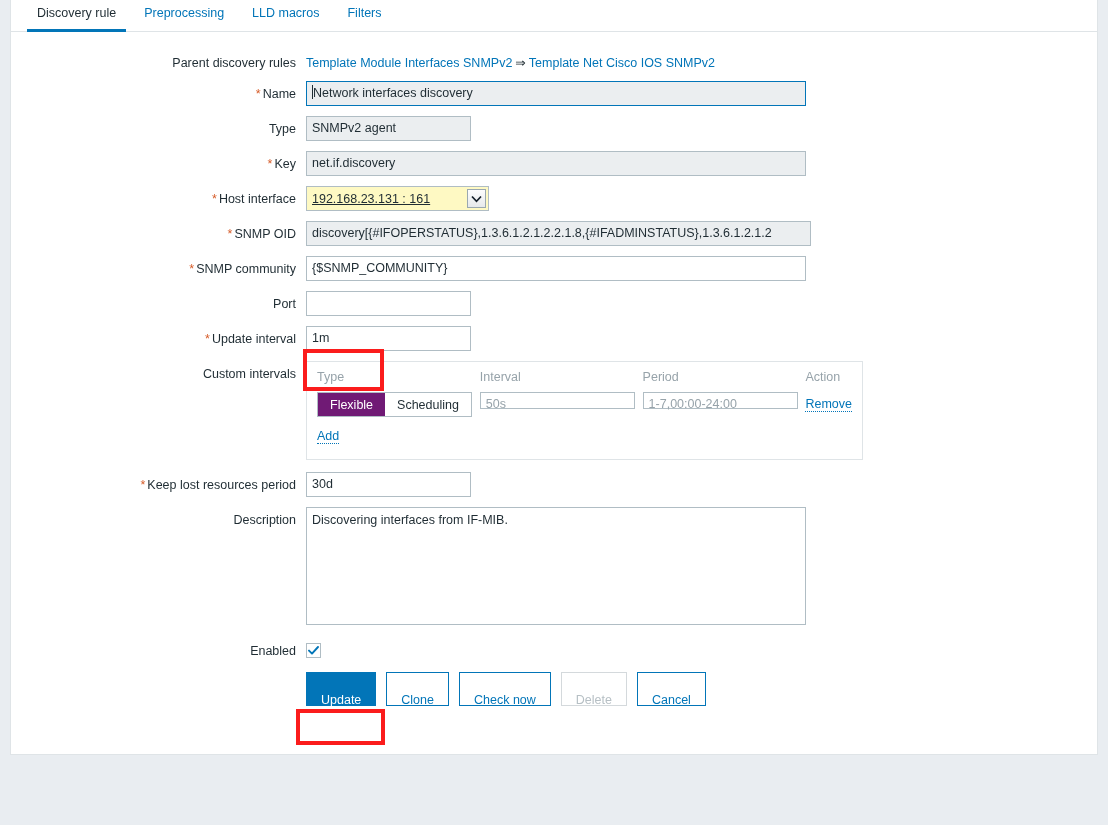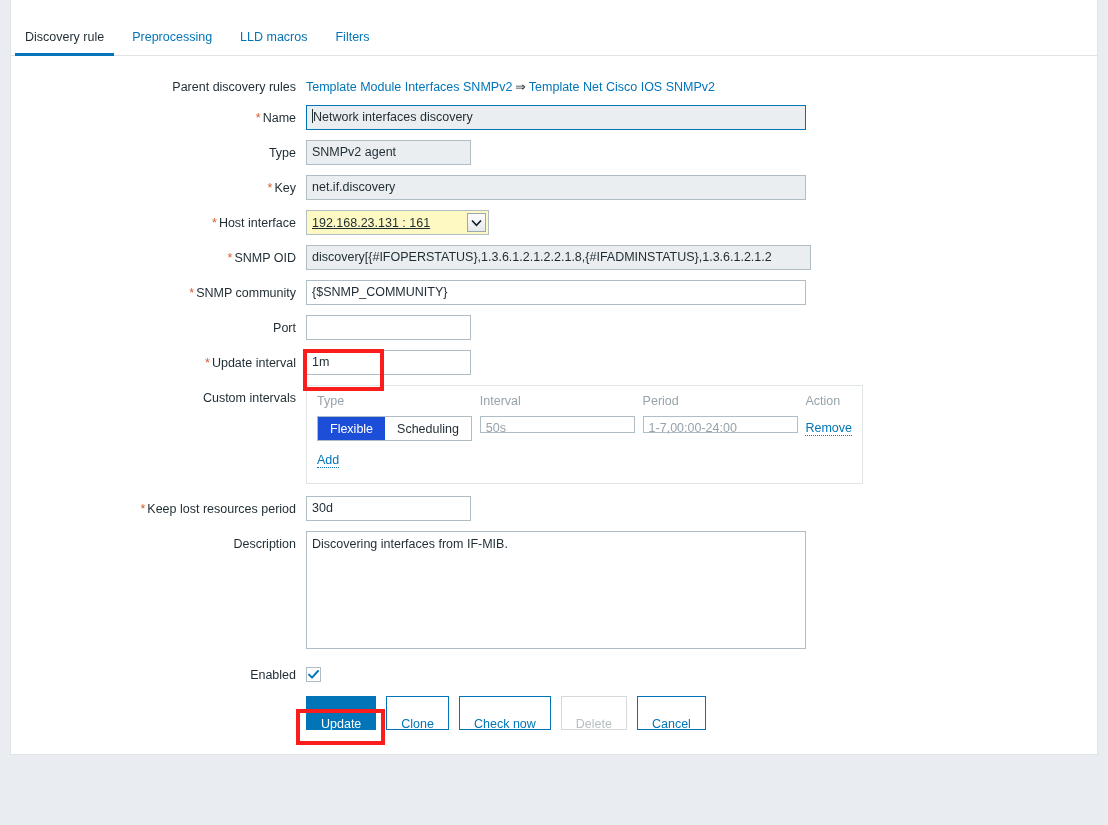--- a/index.html
+++ b/index.html
@@ -25,25 +25,25 @@
     width: 1088px;
     height: 755px;
     background: #ffffff;
     border: 1px solid #dfe4e7;
     border-top: none;
     box-sizing: border-box;
   }
 
   
   .tabs {
-    height: 56px;
+    height: 32px;
     border-bottom: 1px solid #dfe4e7;
     display: flex;
     align-items: flex-end;
-    padding-left: 0px;
+    padding-left: 12px;
     box-sizing: border-box;
     background: #fff;
   }
   .tab {
     font-size: 12.5px;
     padding: 0 14px 11px 14px;
     color: #0275b8;
     cursor: pointer;
     line-height: 14px;
     position: relative;
@@ -200,21 +200,21 @@
     display: flex;
     align-items: center;
     justify-content: center;
     padding: 0 12px;
     font-size: 12.5px;
     background: #fff;
     color: #1f2c33;
     cursor: pointer;
   }
   .toggle span.on {
-    background: #1d4ed8;
+    background: #701a75;
     color: #ffffff;
   }
   .ci-inp {
     width: 155px;
     height: 17px;
     box-sizing: border-box;
     border: 1px solid #b0bdc4;
     padding: 0 5px;
     line-height: 23px;
     font-size: 12.5px;

